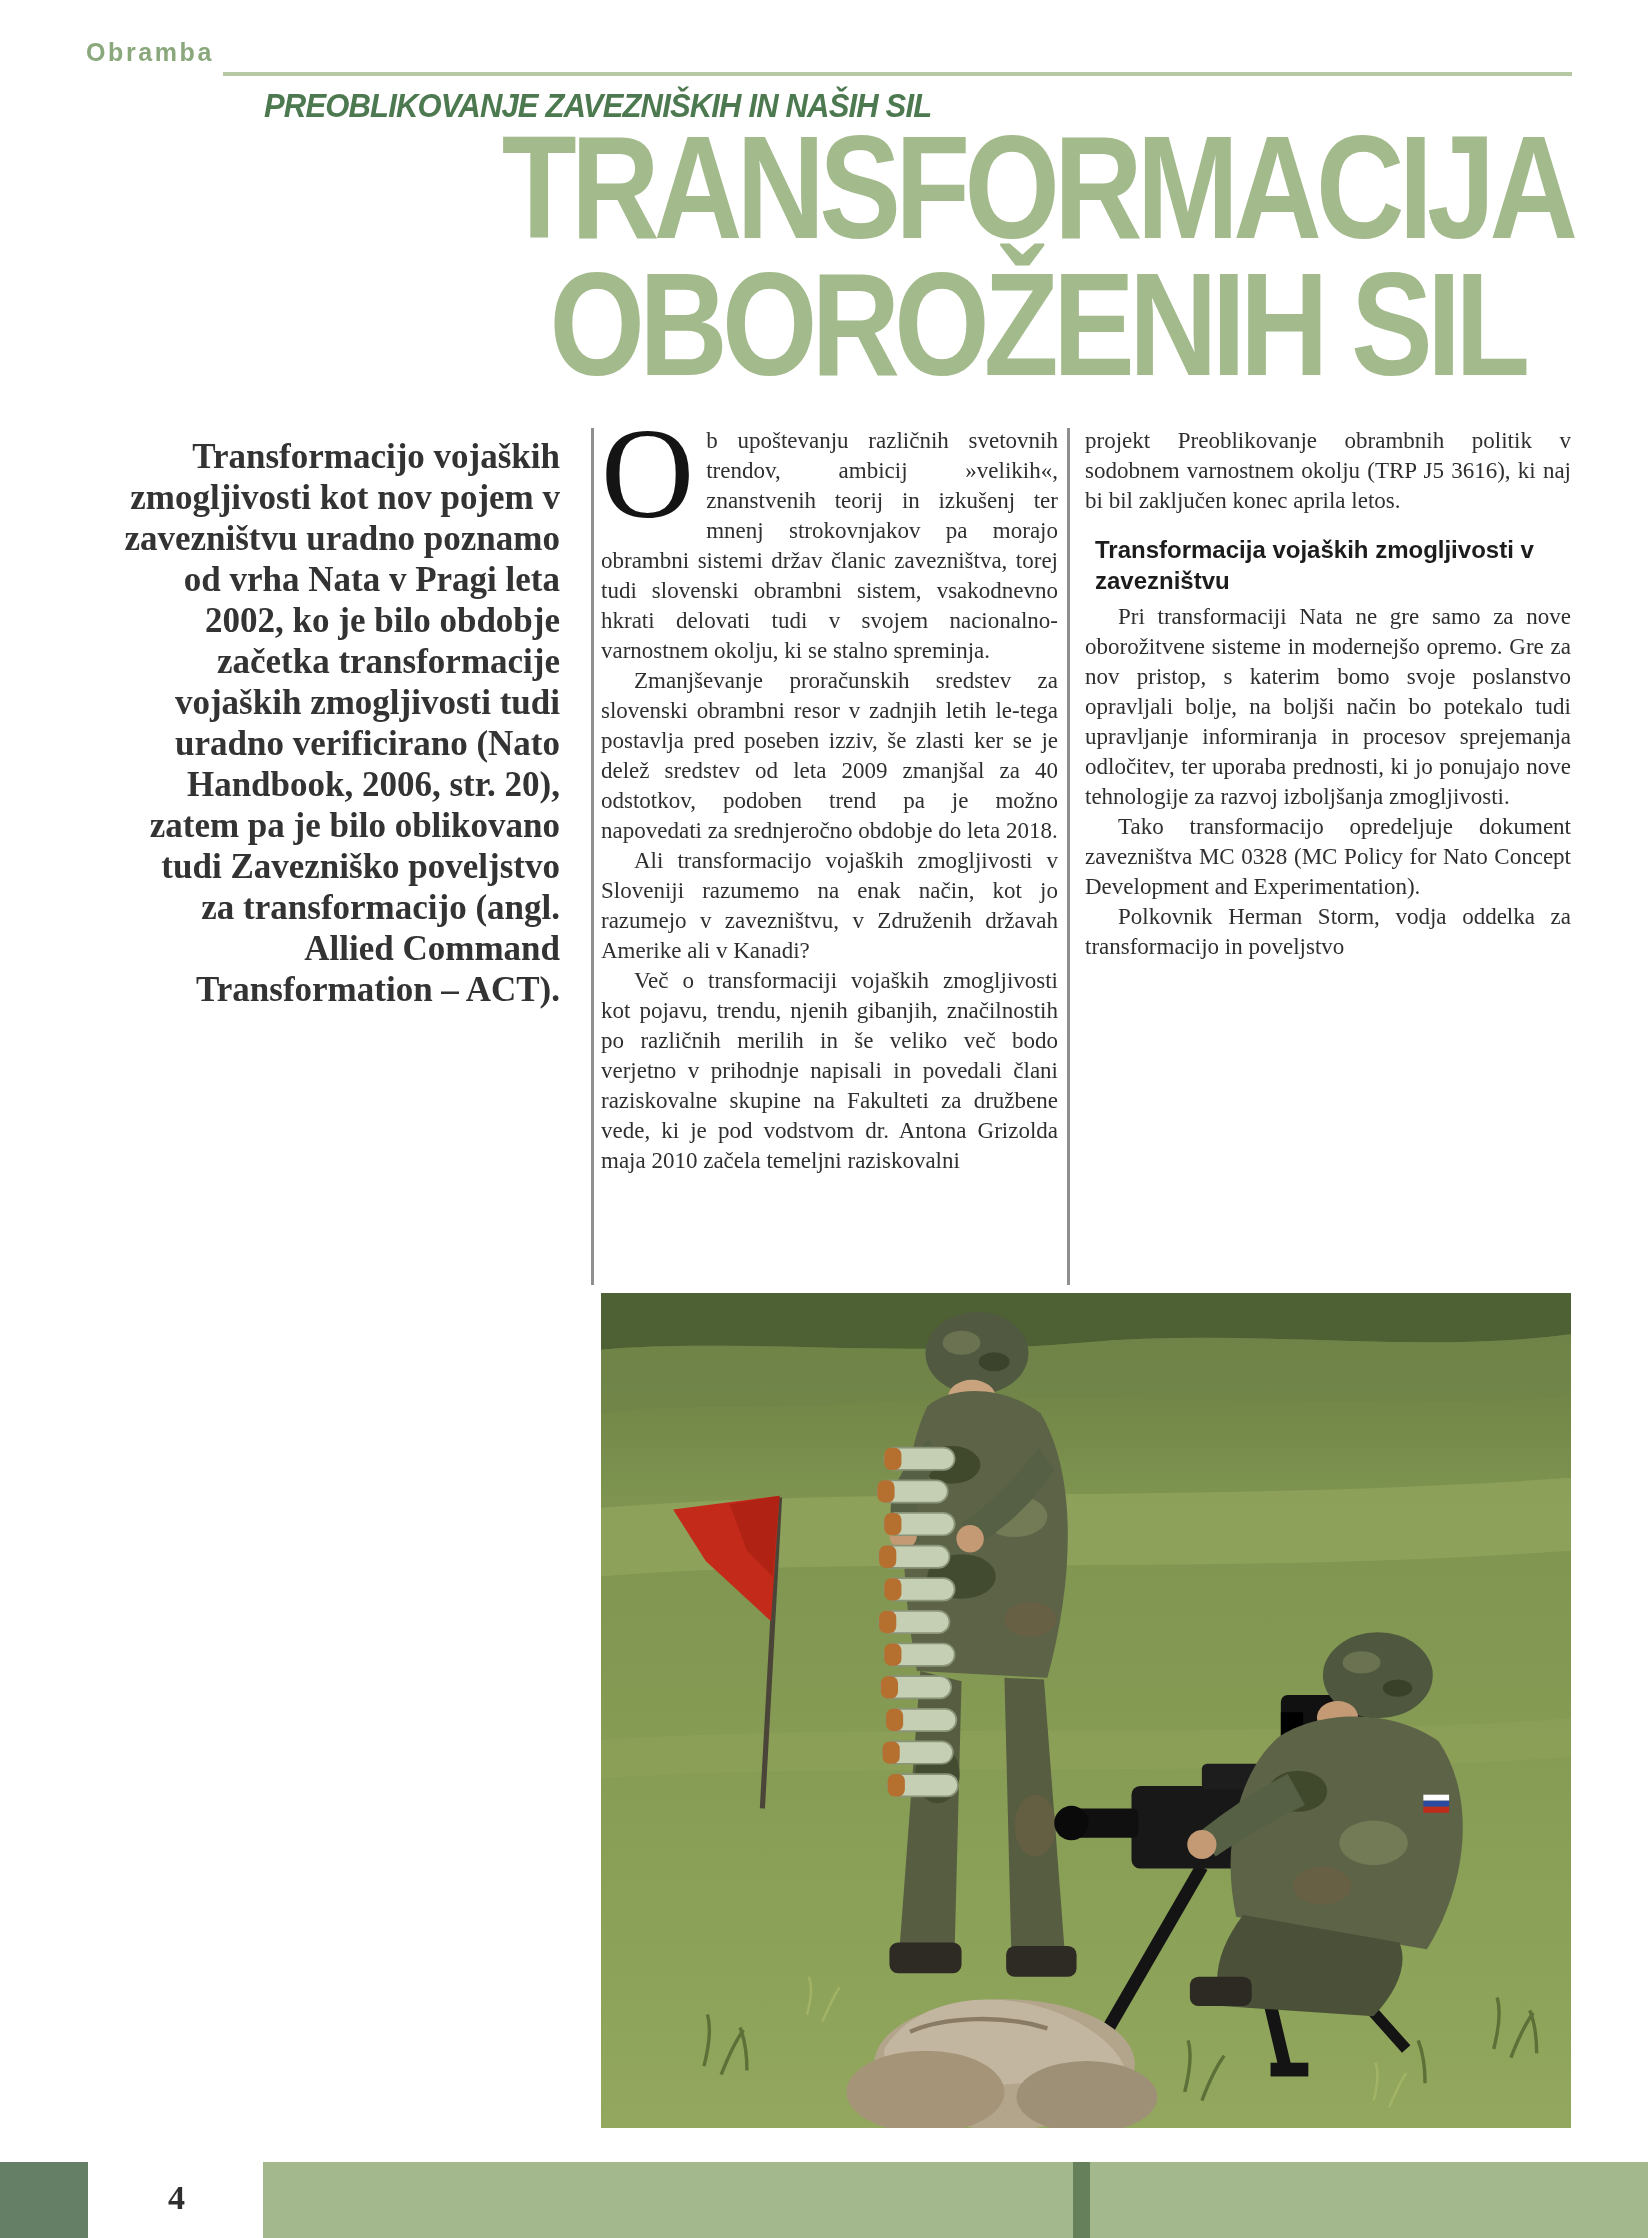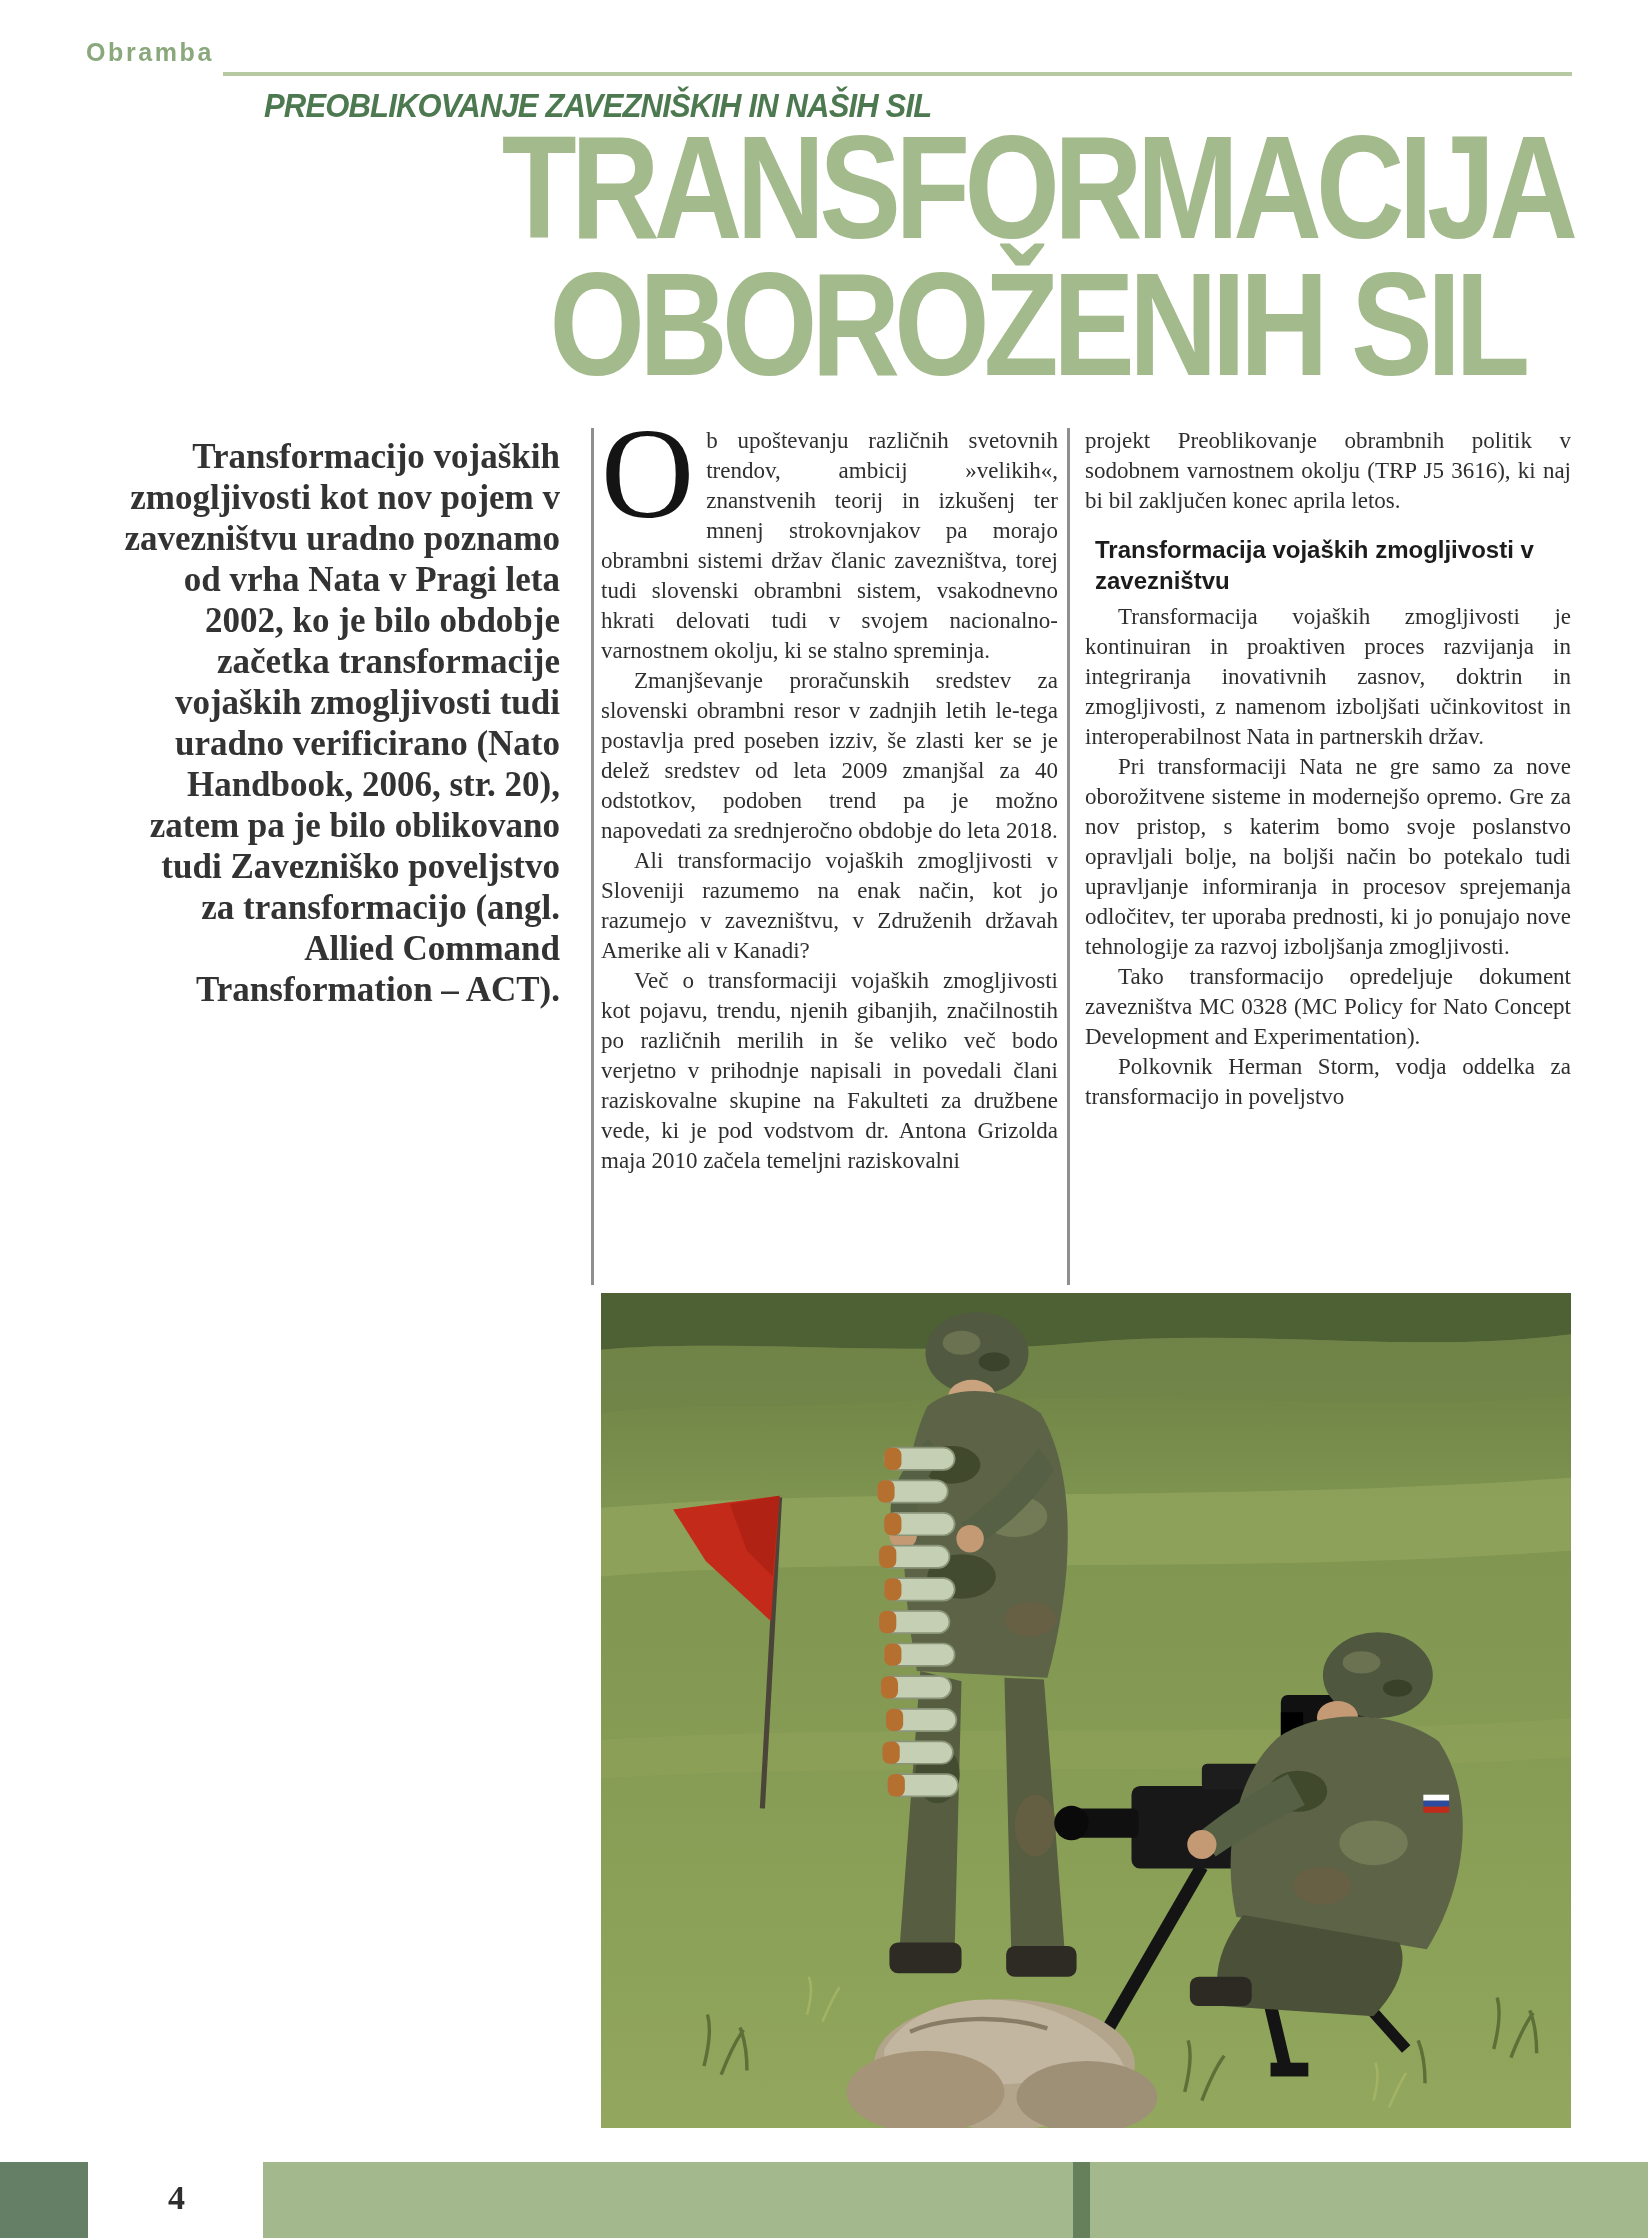--- a/index.html
+++ b/index.html
@@ -110,21 +110,20 @@
   <div class="col col-1">
     <p class="first"><span class="dropcap">O</span><span>b upoštevanju različnih svetovnih trendov, ambicij »velikih«, znanstvenih teorij in izkušenj ter mnenj strokovnjakov pa morajo obrambni sistemi držav članic zavezništva, torej tudi slovenski obrambni sistem, vsakodnevno hkrati delovati tudi v svojem nacionalno-varnostnem okolju, ki se stalno spreminja.</span></p>
     <p>Zmanjševanje proračunskih sredstev za slovenski obrambni resor v zadnjih letih le-tega postavlja pred poseben izziv, še zlasti ker se je delež sredstev od leta 2009 zmanjšal za 40 odstotkov, podoben trend pa je možno napovedati za srednjeročno obdobje do leta 2018.</p>
     <p>Ali transformacijo vojaških zmogljivosti v Sloveniji razumemo na enak način, kot jo razumejo v zavezništvu, v Združenih državah Amerike ali v Kanadi?</p>
     <p>Več o transformaciji vojaških zmogljivosti kot pojavu, trendu, njenih gibanjih, značilnostih po različnih merilih in še veliko več bodo verjetno v prihodnje napisali in povedali člani raziskovalne skupine na Fakulteti za družbene vede, ki je pod vodstvom dr. Antona Grizolda maja 2010 začela temeljni raziskovalni</p>
   </div>
 
   <div class="col col-2">
     <p class="first">projekt Preoblikovanje obrambnih politik v sodobnem varnostnem okolju (TRP J5 3616), ki naj bi bil zaključen konec aprila letos.</p>
     <h3>Transformacija vojaških zmogljivosti v zavezništvu</h3>
-    <p>Transformacija vojaških zmogljivosti je kontinuiran in proaktiven proces razvijanja in integriranja inovativnih zasnov, doktrin in zmogljivosti, z namenom izboljšati učinkovitost in interoperabilnost Nata in partnerskih držav.</p>
     <p>Pri transformaciji Nata ne gre samo za nove oborožitvene sisteme in modernejšo opremo. Gre za nov pristop, s katerim bomo svoje poslanstvo opravljali bolje, na boljši način bo potekalo tudi upravljanje informiranja in procesov sprejemanja odločitev, ter uporaba prednosti, ki jo ponujajo nove tehnologije za razvoj izboljšanja zmogljivosti.</p>
     <p>Tako transformacijo opredeljuje dokument zavezništva MC 0328 (MC Policy for Nato Concept Development and Experimentation).</p>
     <p>Polkovnik Herman Storm, vodja oddelka za transformacijo in poveljstvo</p>
   </div>
 
   <div class="photo">
     <svg viewBox="0 0 1130 972" preserveAspectRatio="none">
       <defs>
         <linearGradient id="grass" x1="0" y1="0" x2="0" y2="1">
           <stop offset="0" stop-color="#67793f"></stop>

